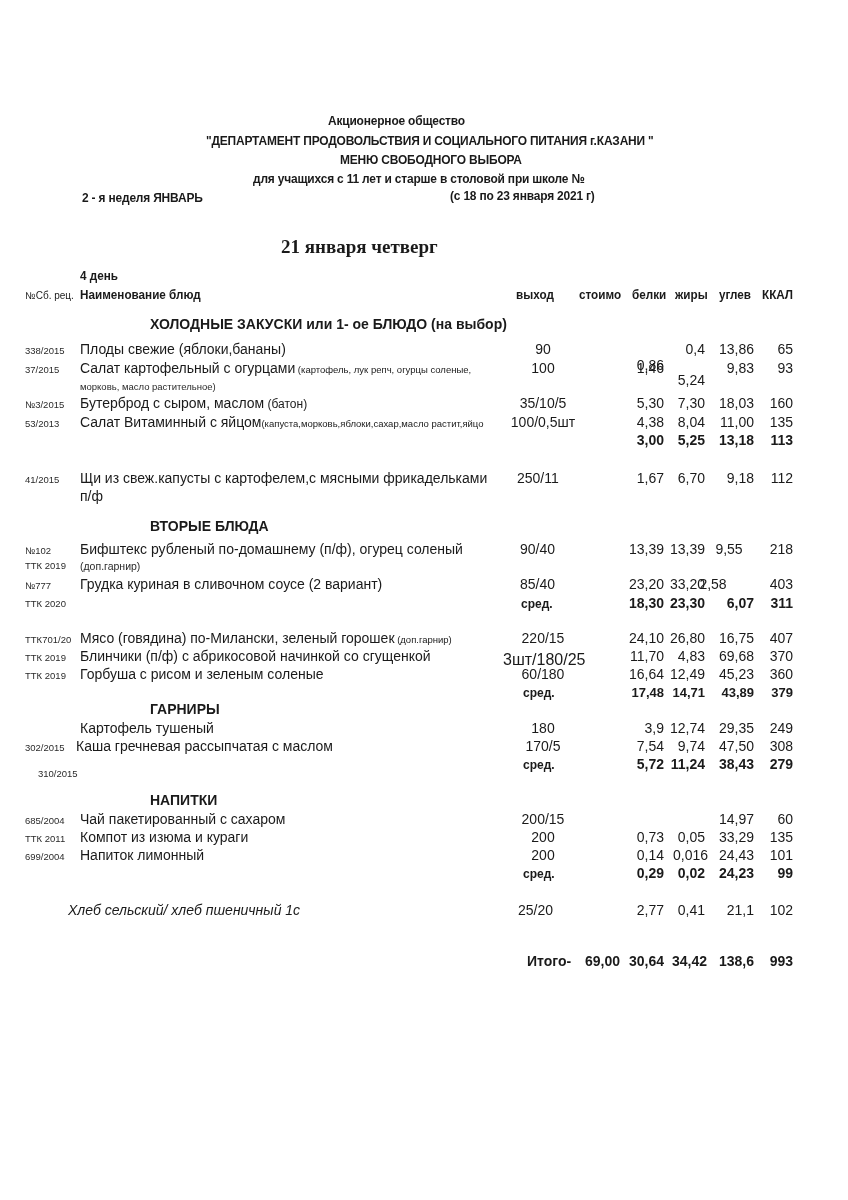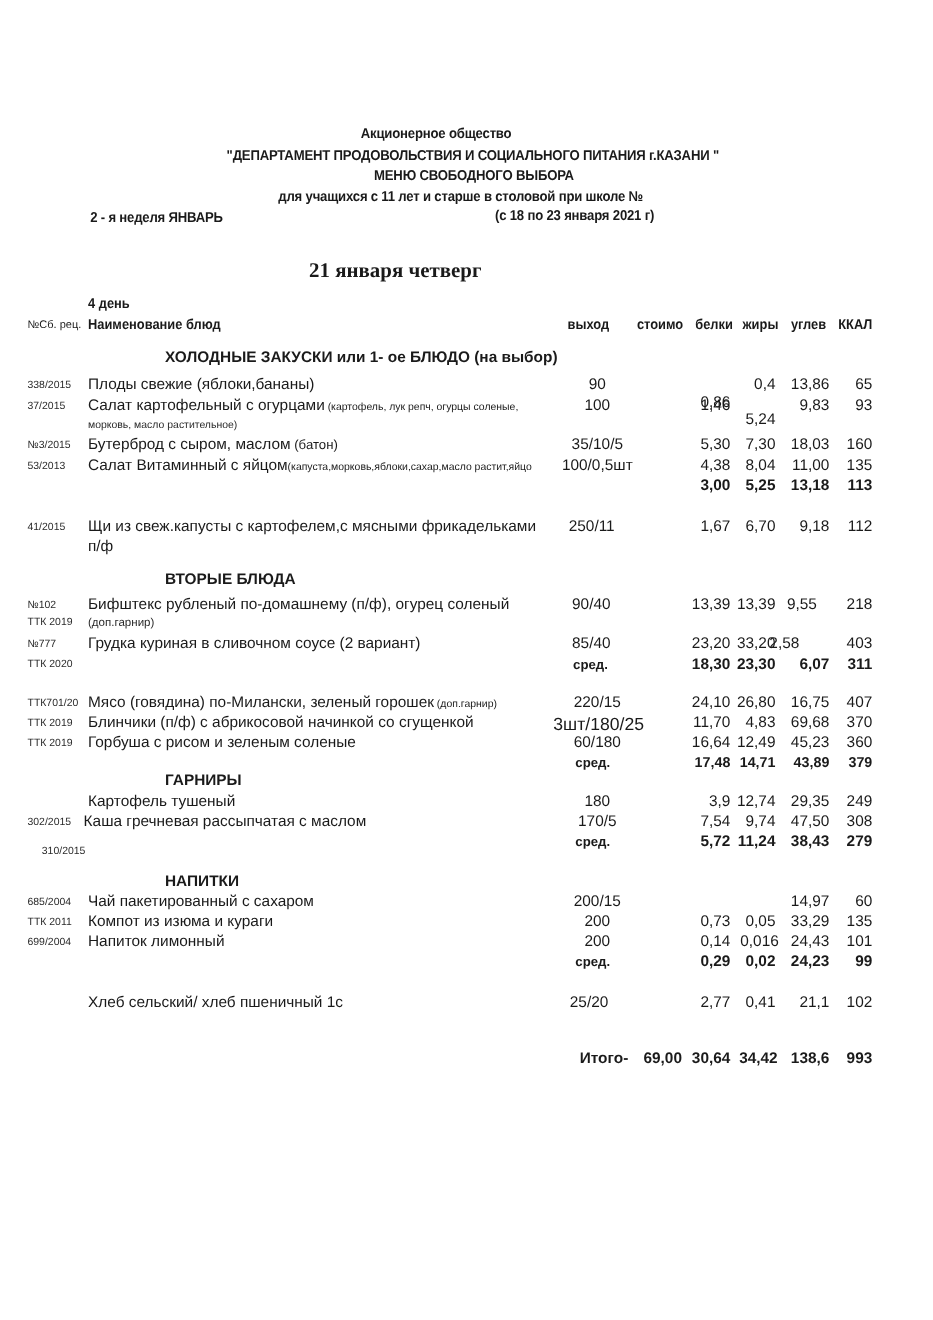--- a/index.html
+++ b/index.html
@@ -195,21 +195,21 @@
 <div class="abs num" style="left:665px;width:43px;top:847px;">0,016</div>
 <div class="abs num" style="left:704px;width:50px;top:847px;">24,43</div>
 <div class="abs num" style="left:760px;width:33px;top:847px;">101</div>
 
 <div class="abs bold" style="left:523px;top:867px;font-size:12px;">сред.</div>
 <div class="abs num bold" style="left:614px;width:50px;top:865px;">0,29</div>
 <div class="abs num bold" style="left:665px;width:40px;top:865px;">0,02</div>
 <div class="abs num bold" style="left:704px;width:50px;top:865px;">24,23</div>
 <div class="abs num bold" style="left:760px;width:33px;top:865px;">99</div>
 
-<div class="abs name" style="left:80px;top:902px;">Хлеб сельский/ хлеб пшеничный 1с</div>
+<div class="abs name" style="left:68px;top:902px;font-style:italic;">Хлеб сельский/ хлеб пшеничный 1с</div>
 <div class="abs num" style="left:518px;top:902px;text-align:left;">25/20</div>
 <div class="abs num" style="left:614px;width:50px;top:902px;">2,77</div>
 <div class="abs num" style="left:665px;width:40px;top:902px;">0,41</div>
 <div class="abs num" style="left:704px;width:50px;top:902px;">21,1</div>
 <div class="abs num" style="left:760px;width:33px;top:902px;">102</div>
 
 <div class="abs bold" style="left:527px;top:953px;font-size:14px;">Итого-</div>
 <div class="abs num bold" style="left:570px;width:50px;top:953px;">69,00</div>
 <div class="abs num bold" style="left:614px;width:50px;top:953px;text-align:right;">30,64</div>
 <div class="abs num bold" style="left:662px;width:45px;top:953px;">34,42</div>

